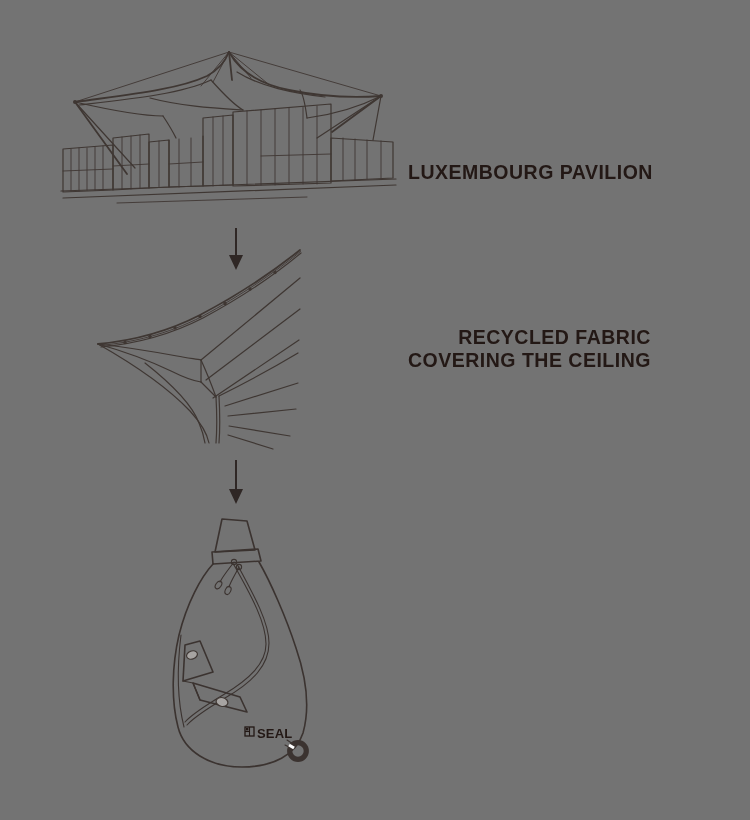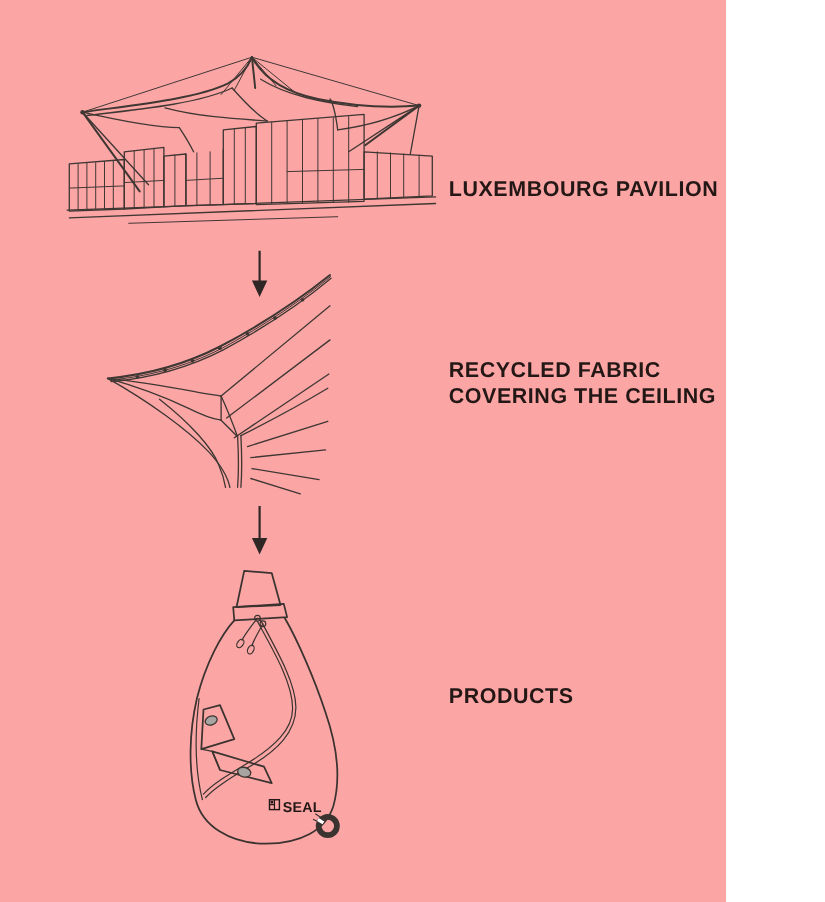--- a/index.html
+++ b/index.html
@@ -1,21 +1,22 @@
 <!DOCTYPE html>
 <html><head>
 <meta charset="utf-8">
 <style>
   html,body{margin:0;padding:0;background:#ffffff;}
   #canvas{
     position:relative;
-    width:660px;height:820px;
-    background:#fca5a5;
+    width:750px;height:820px;
+    background:#737373;
     overflow:hidden;
     font-family:"Liberation Sans", sans-serif;
+    text-align:right;
   }
   .step-label{
     position:absolute;
     left:408px;
     color:#231815;
     font-weight:700;
     font-size:19.5px;
     line-height:23px;
     letter-spacing:0.5px;
     white-space:pre-line;
@@ -204,15 +205,14 @@
     <text class="logo-text" x="92" y="233">SEAL</text>
 
     <g>
       <path class="bagline-thin" d="M120,240 L126,243"></path>
       <path class="bagline-thin" d="M122,235 L128,239"></path>
       <circle cx="133" cy="246" r="8.3" fill="none" stroke="#3b3330" stroke-width="5.2"></circle>
       <path d="M124,240 L129,243" stroke="#ffffff" stroke-width="3" fill="none"></path>
     </g>
   </svg>
 
-  <div id="label-products" class="step-label">PRODUCTS</div>
 
 </div>
 
 </body></html>

